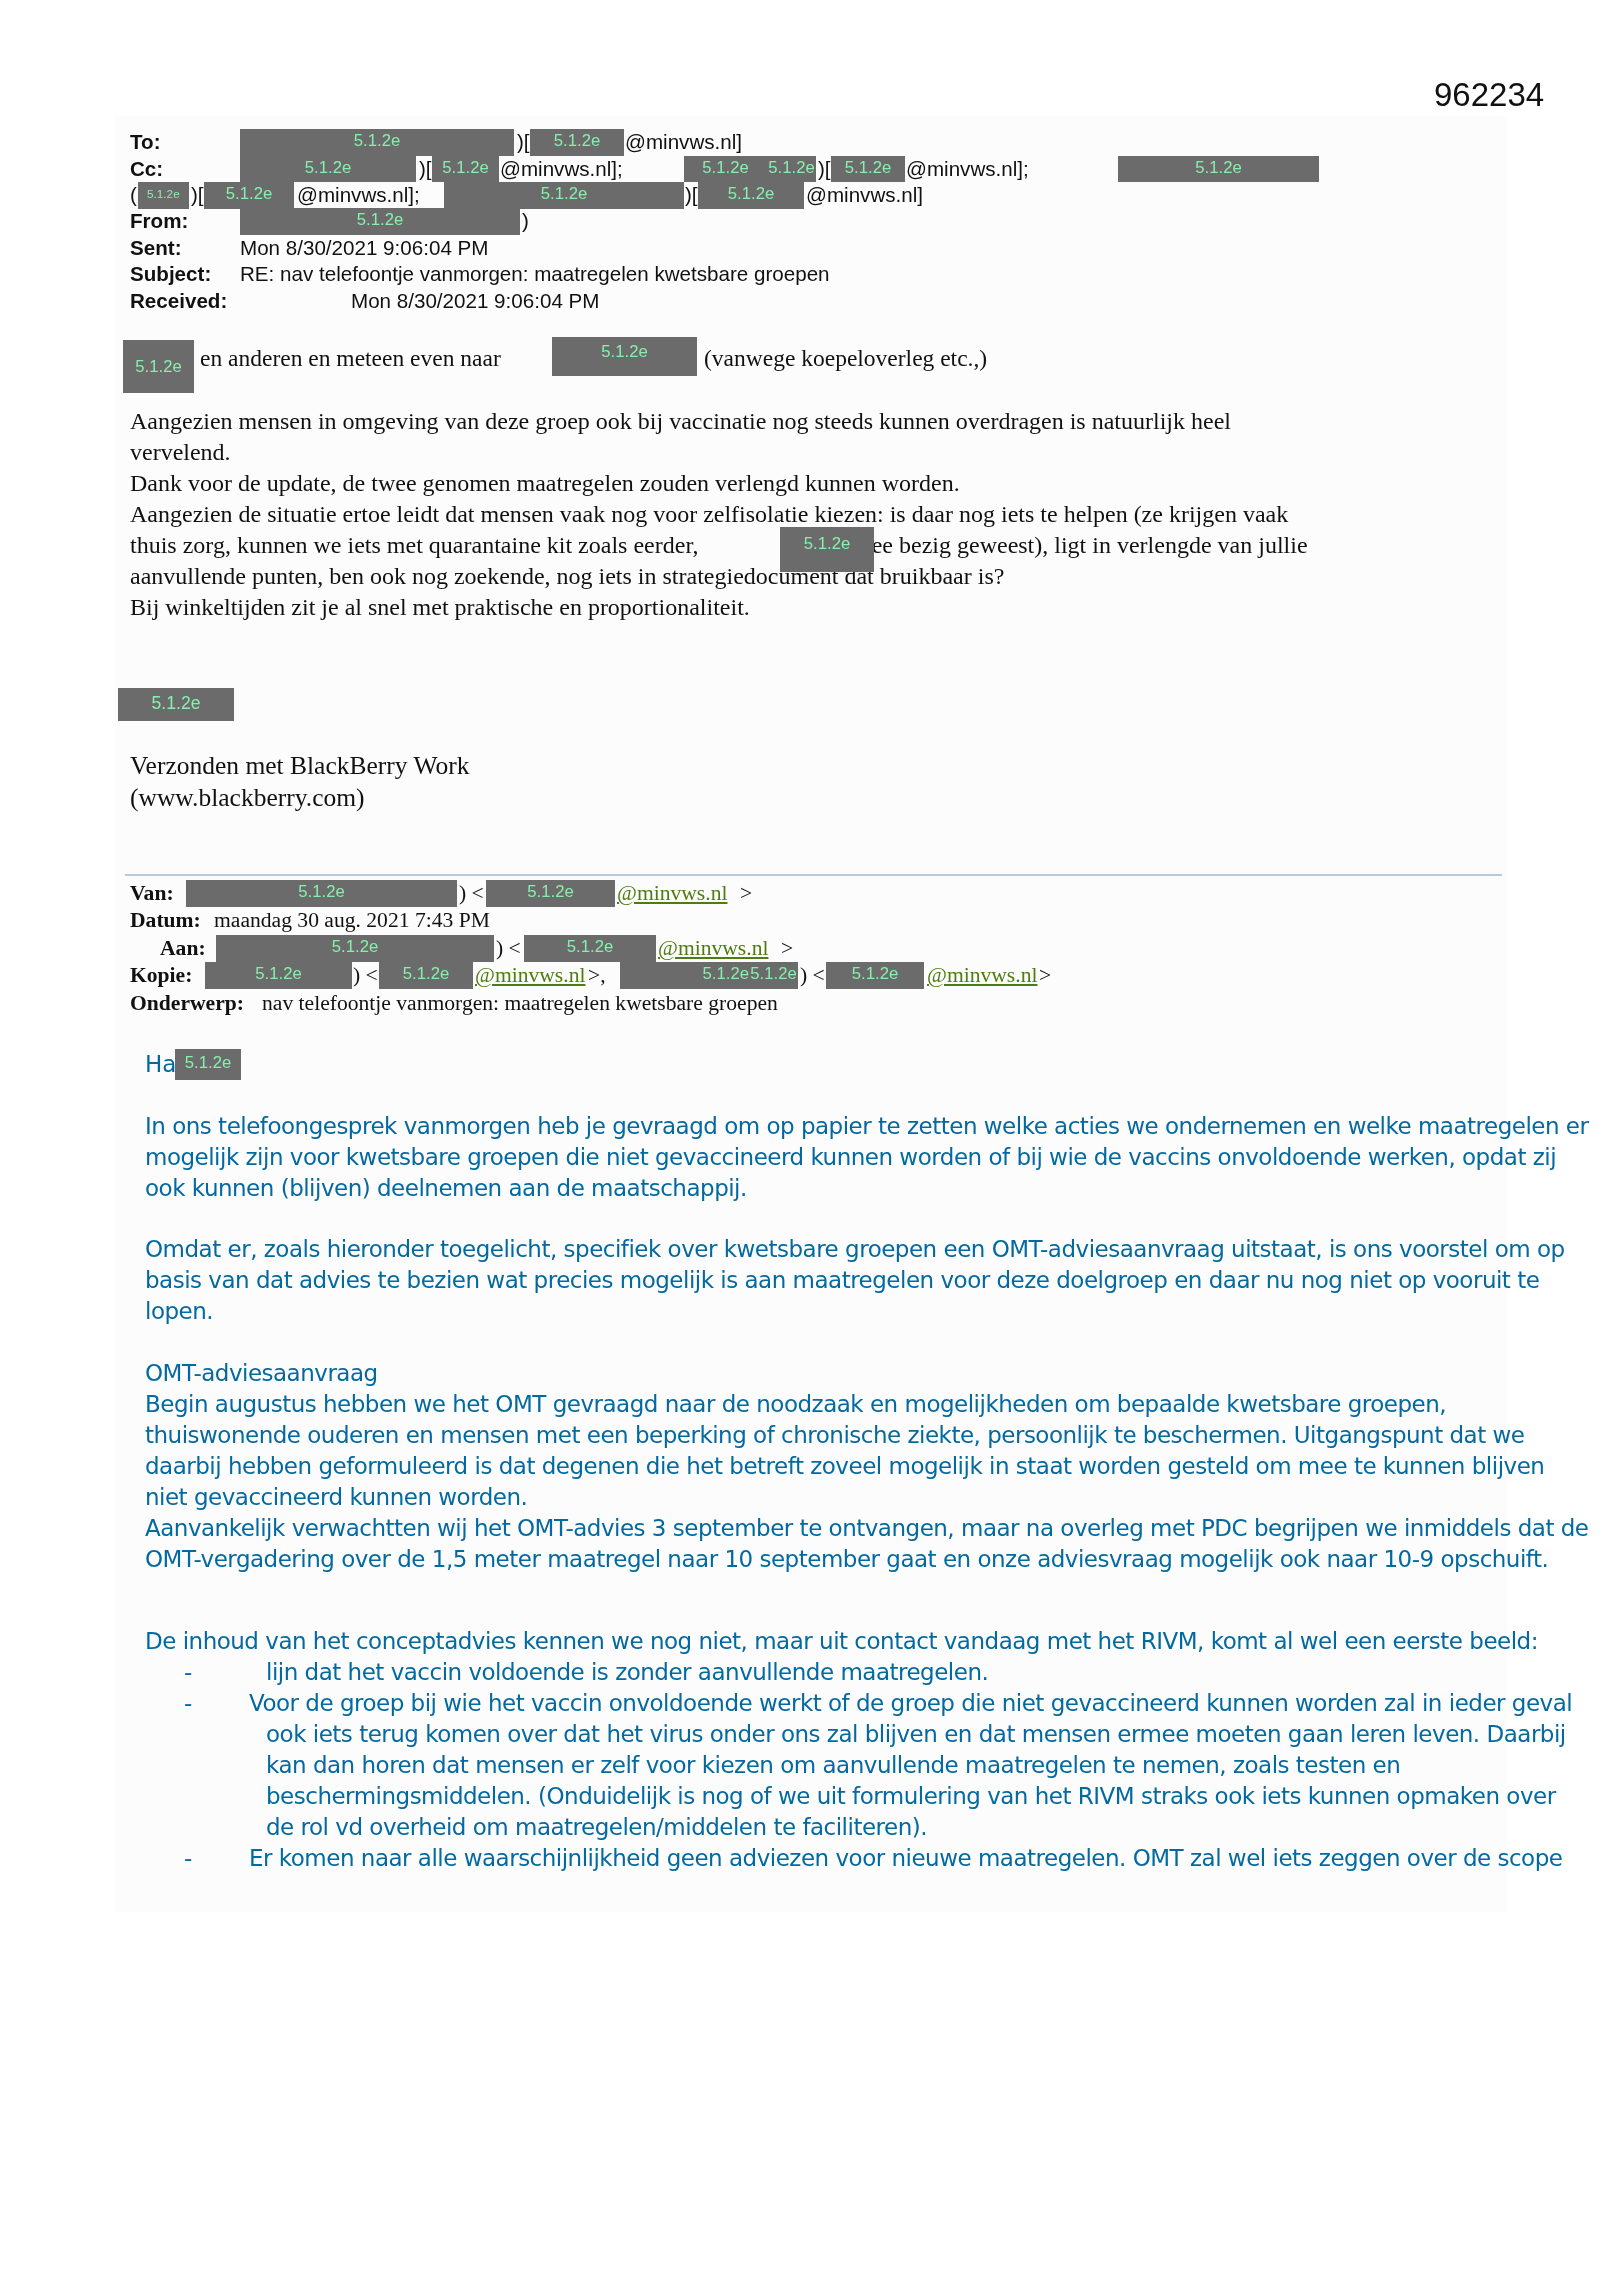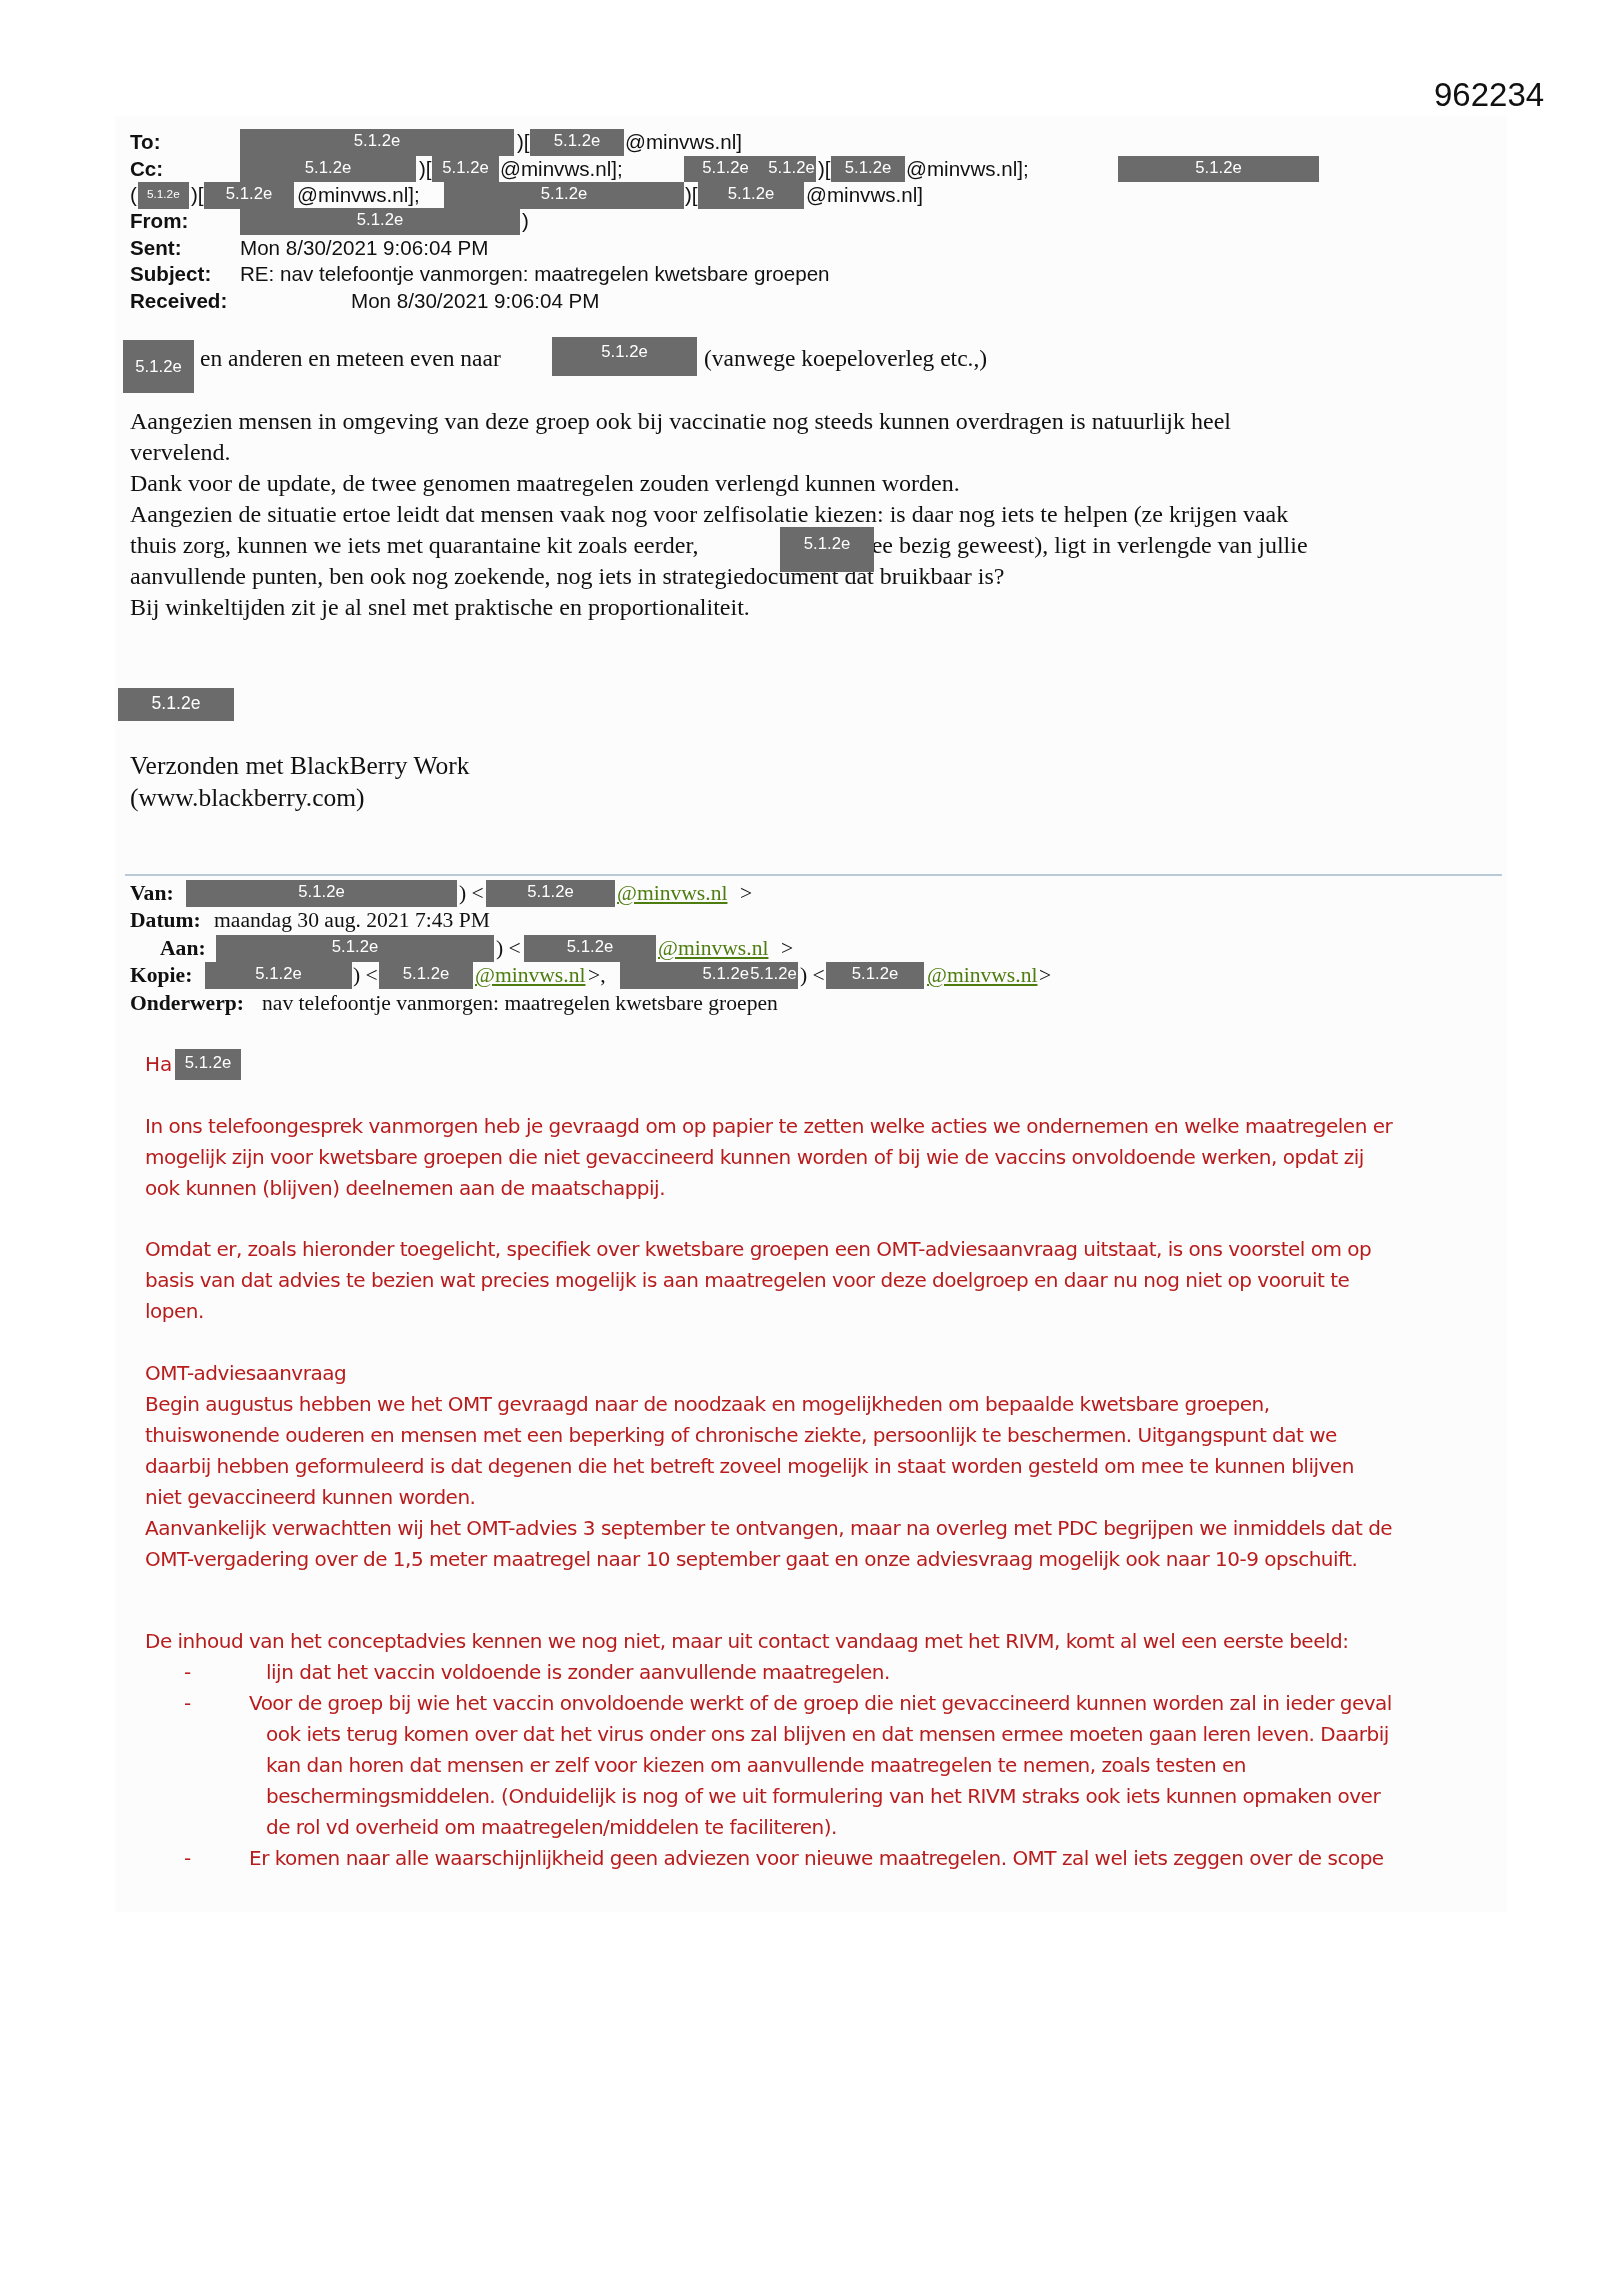--- a/index.html
+++ b/index.html
@@ -9,21 +9,21 @@
   }
   .panel {
     position: absolute; left: 115px; top: 116px; width: 1392px; height: 1796px;
     background: #fcfcfc;
   }
   .doc-id {
     position: absolute; left: 1434px; top: 76px;
     font-family: "Liberation Sans", sans-serif; font-size: 33px; color: #111;
   }
   .red {
-    display: inline-block; background: #6b6b6b; color: #ffffff;
+    display: inline-block; background: #6b6b6b; color: #86efac;
     font-family: "Liberation Sans", sans-serif; text-align: center;
     vertical-align: top; box-sizing: border-box;
   }
   
   .hdr { position: absolute; font-family: "Liberation Sans", sans-serif; font-size: 20.6px; line-height: 26.5px; white-space: nowrap; }
   .hdr .lbl { font-weight: bold; position: absolute; left: 0; }
   .hdr .row { position: absolute; left: 0; height: 26.5px; width: 1372px; }
   .hdr .red { height: 26.5px; line-height: 24.5px; font-size: 16.7px; position: absolute; top: 0; }
   .hdr .t { position: absolute; top: 0; }
 
@@ -34,21 +34,21 @@
 
   .sep { position: absolute; left: 125px; top: 874px; width: 1377px; height: 2px; background: #b8c9d8; }
 
   .fwd { position: absolute; font-family: "Liberation Serif", serif; font-size: 21.6px; line-height: 27.4px; white-space: nowrap; }
   .fwd .row { position: absolute; left: 0; height: 27.4px; width: 1392px; }
   .fwd .lbl { font-weight: bold; position: absolute; left: 0; top: 0; }
   .fwd .t { position: absolute; top: 0; }
   .fwd .red { position: absolute; top: 0; height: 26.5px; line-height: 23.5px; font-size: 16.7px; }
   .lnk { color: #4d7c0f; text-decoration: underline; }
 
-  .body2 { position: absolute; left: 145px; font-family: "DejaVu Sans", sans-serif; font-size: 20px; line-height: 31px; color: #b91c1c; }
+  .body2 { position: absolute; left: 145px; font-family: "DejaVu Sans", sans-serif; font-size: 23px; line-height: 31px; color: #0369a1; }
   .body2 .ln { white-space: nowrap; letter-spacing: -0.5px; }
   .body2 .u { }
   .bullet { position: relative; }
   .bullet .dash { position: absolute; left: 39px; }
   .bullet .first { padding-left: 104px; }
   .bullet .cont { padding-left: 121px; }
 </style>
 </head>
 <body>
 

